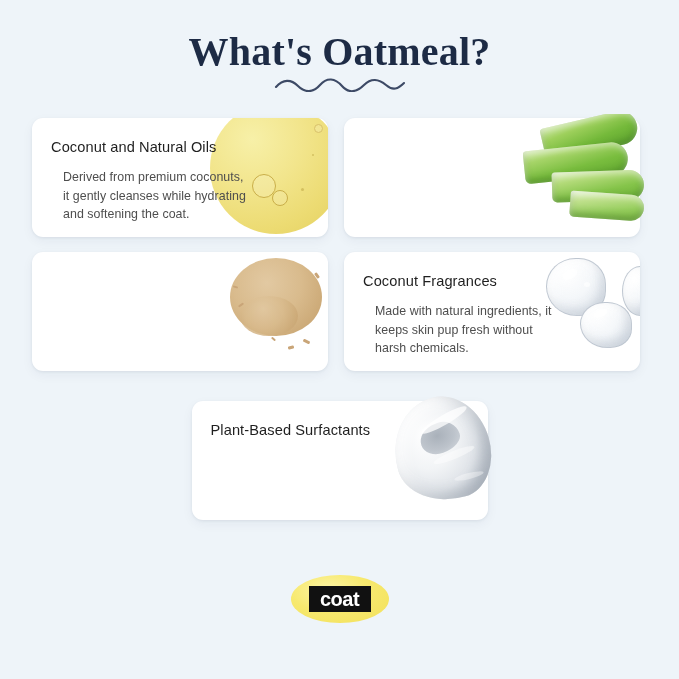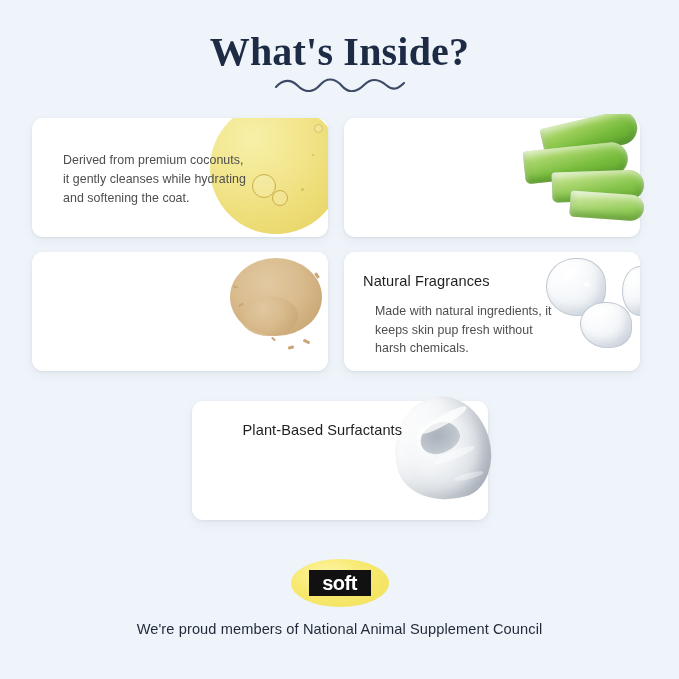--- a/index.html
+++ b/index.html
@@ -70,21 +70,20 @@
   }
   .card-desc {
     font-size: 12.4px;
     color: #4e4e4e;
     line-height: 1.52;
     margin: 12px;
     letter-spacing: 0.05px;
   }
   .card-center {
     margin: 15px auto 0 auto;
-    padding-left: 32px;
   }
 
   
   .art {
     position: absolute;
     z-index: 1;
     pointer-events: none;
   }
   .art-clip {
     position: absolute;
@@ -221,38 +220,39 @@
     font-size: 14.6px;
     color: #1f2937;
     letter-spacing: 0.1px;
     margin: 0;
   }
 </style>
 </head>
 <body>
 
 <div class="header">
-  <h1 class="header-title">What's Inside?</h1>
+  <h1 class="header-title">What's Oatmeal?</h1>
   <svg class="header-wave" width="132" height="14" viewBox="0 0 132 14">
     <path d="M2 9 C 9 1, 17 1, 24 8 S 39 15, 46 7 S 61 0, 68 8 S 83 14, 90 7 S 105 1, 112 7 S 124 11, 130 5" fill="none" stroke="#3d4a66" stroke-width="2.1" stroke-linecap="round"></path>
   </svg>
 </div>
 
 <div class="cards">
 
   <div class="card">
     <div class="art-clip">
       <div class="oil-blob"></div>
       <div class="oil-bubble" style="width:22px;height:22px;right:52px;top:56px;"></div>
       <div class="oil-bubble" style="width:14px;height:14px;right:40px;top:72px;"></div>
       <div class="oil-speck" style="width:3px;height:3px;right:24px;top:70px;"></div>
       <div class="oil-speck" style="width:2px;height:2px;right:14px;top:36px;"></div>
       <div class="oil-bubble" style="width:7px;height:7px;right:5px;top:6px;border-color:#d8c06a;"></div>
     </div>
     <div class="card-inner">
+      <p class="card-title">Coconut and Natural Oils</p>
       <p class="card-desc">Derived from premium coconuts, it gently cleanses while hydrating and softening the coat.</p>
     </div>
   </div>
 
   <div class="card">
     <div class="art" style="right:-6px;top:-4px;width:128px;height:112px;overflow:hidden;border-radius:0 11px 11px 0;">
       <div class="aloe-leaf" style="width:96px;height:34px;left:24px;top:4px;transform:rotate(-13deg);
            background:linear-gradient(170deg,#cfe8a8 0%,#9ed05c 28%,#74b93a 62%,#5ea52f 100%);"></div>
       <div class="aloe-leaf" style="width:104px;height:33px;left:6px;top:32px;transform:rotate(-6deg);
            background:linear-gradient(170deg,#d6ecb2 0%,#a6d468 26%,#79bd3e 60%,#60a72f 100%);"></div>
@@ -281,21 +281,21 @@
   <div class="card">
     <div class="art-clip" style="width:108px;">
       <div class="droplet" style="width:58px;height:56px;right:34px;top:6px;border-radius:52% 48% 46% 54%;"></div>
       <div class="droplet-hl" style="width:16px;height:9px;right:62px;top:18px;transform:rotate(-28deg);opacity:.8;"></div>
       <div class="droplet-hl" style="width:6px;height:5px;right:50px;top:30px;opacity:.7;"></div>
       <div class="droplet" style="width:50px;height:44px;right:8px;top:50px;border-radius:50% 50% 44% 56%;"></div>
       <div class="droplet-hl" style="width:15px;height:7px;right:32px;top:58px;transform:rotate(-20deg);opacity:.85;"></div>
       <div class="droplet" style="width:34px;height:48px;right:-18px;top:14px;border-radius:50%;"></div>
     </div>
     <div class="card-inner">
-      <p class="card-title">Natural Fragrances</p>
+      <p class="card-title">Coconut Fragrances</p>
       <p class="card-desc">Made with natural ingredients, it keeps skin pup fresh without harsh chemicals.</p>
     </div>
   </div>
 
   <div class="card card-center">
     <div class="art" style="right:-8px;top:-12px;width:116px;height:128px;overflow:hidden;">
       <div class="gel" style="width:96px;height:104px;right:6px;top:8px;transform:rotate(-16deg);"></div>
       <div class="gel-core" style="width:40px;height:30px;right:36px;top:34px;transform:rotate(-20deg);"></div>
       <div class="gel-streak" style="width:52px;height:10px;right:26px;top:26px;transform:rotate(-30deg);"></div>
       <div class="gel-streak" style="width:44px;height:8px;right:20px;top:62px;transform:rotate(-22deg);opacity:.6;"></div>
@@ -305,17 +305,16 @@
       <p class="card-title">Plant-Based Surfactants</p>
     </div>
   </div>
 
 </div>
 
 <div class="footer">
   <div class="nasc-logo">
     <div class="nasc-ellipse"></div>
     <div class="nasc-plate">
-      <span class="nasc-word">soft</span>
-    </div>
-  </div>
-  <p class="footer-text">We're proud members of National Animal Supplement Council</p>
+      <span class="nasc-word">coat</span>
+    </div>
+  </div>
 </div>
 
 </body></html>

